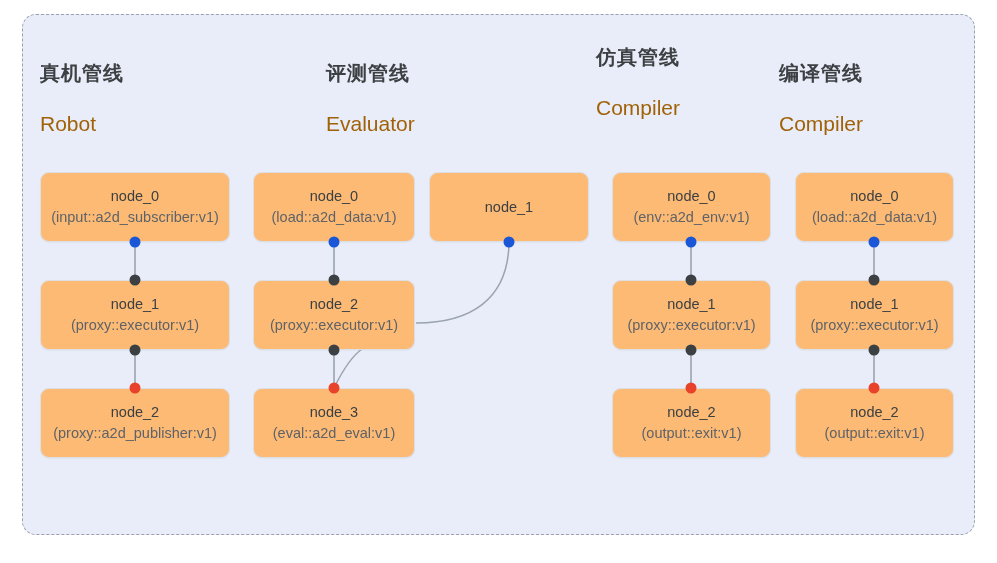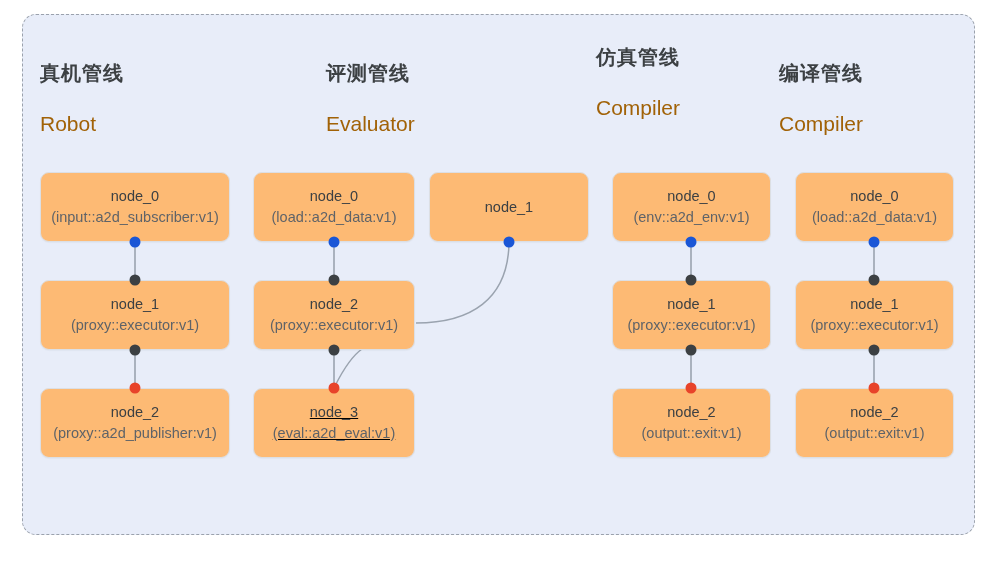--- a/index.html
+++ b/index.html
@@ -163,21 +163,21 @@
   </div>
 
   <div class="node" style="left:253px; top:172px; width:162px; height:70px;">
     <div class="node-title">node_0</div>
     <div class="node-sub">(load::a2d_data:v1)</div>
   </div>
   <div class="node" style="left:253px; top:280px; width:162px; height:70px;">
     <div class="node-title">node_2</div>
     <div class="node-sub">(proxy::executor:v1)</div>
   </div>
-  <div class="node" style="left:253px; top:388px; width:162px; height:70px;text-decoration:underline;">
+  <div class="node" style="left:253px; top:388px; width:162px; height:70px;">
     <div class="node-title">node_3</div>
     <div class="node-sub">(eval::a2d_eval:v1)</div>
   </div>
   <div class="node" style="left:429px; top:172px; width:160px; height:70px;">
     <div class="node-title">node_1</div>
   </div>
 
   <div class="node" style="left:612px; top:172px; width:159px; height:70px;">
     <div class="node-title">node_0</div>
     <div class="node-sub">(env::a2d_env:v1)</div>

